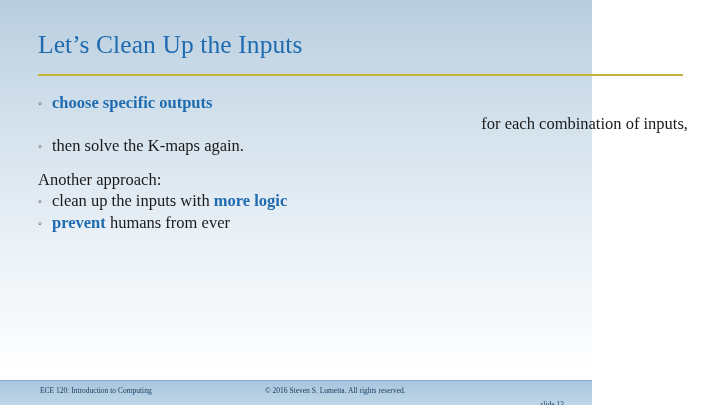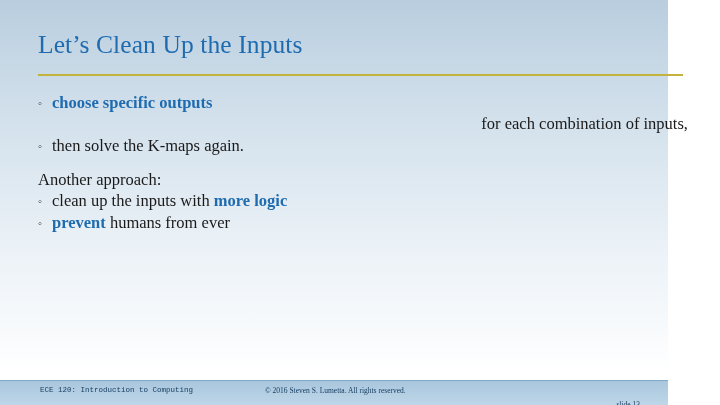--- a/index.html
+++ b/index.html
@@ -7,21 +7,21 @@
     padding: 0;
   }
   body {
     width: 720px;
     height: 405px;
     overflow: hidden;
     font-family: "Liberation Serif", serif;
   }
   .slide {
     position: relative;
-    width: 668px;
+    width: 592px;
     height: 405px;
     box-sizing: border-box;
     background: linear-gradient(to bottom, #b9cddf 0%, #c4d6e4 12%, #d7e4ee 35%, #e9f0f6 58%, #f4f8fb 76%, #ffffff 92%, #ffffff 100%);
   }
   .title {
     position: absolute;
     left: 38px;
     top: 30px;
     font-size: 25.5px;
     color: #1f6bb0;
@@ -104,21 +104,21 @@
     bottom: 0;
     height: 24px;
     background: linear-gradient(to bottom, #a9c6de 0%, #bed6e8 100%);
   }
   .footer-left {
     position: absolute;
     left: 40px;
     top: 5px;
     font-size: 7.5px;
     color: #123a5c;
-    font-family: Liberation Mono, monospace;
+    font-family: Liberation Serif, serif;
     text-align: center;
   }
   .footer-center {
     position: absolute;
     left: 265px;
     top: 5px;
     font-size: 7.5px;
     color: #123a5c;
     font-family: "Liberation Serif", serif;
     text-align: right;

